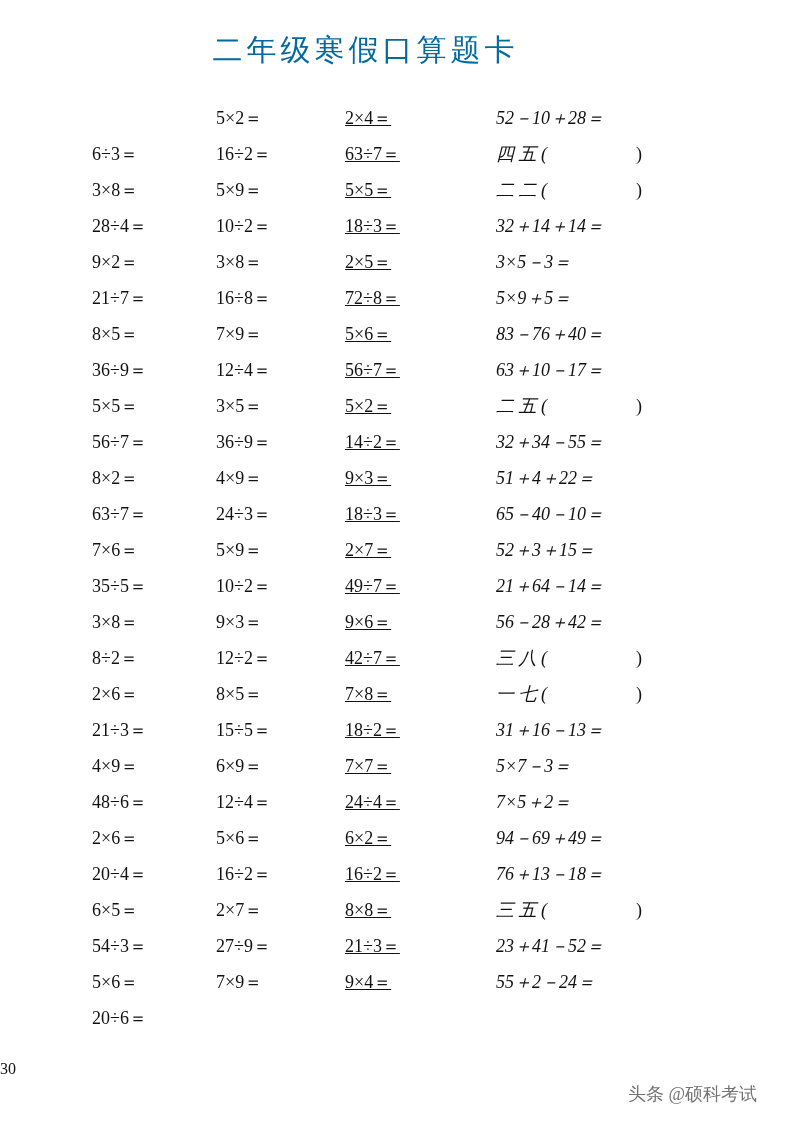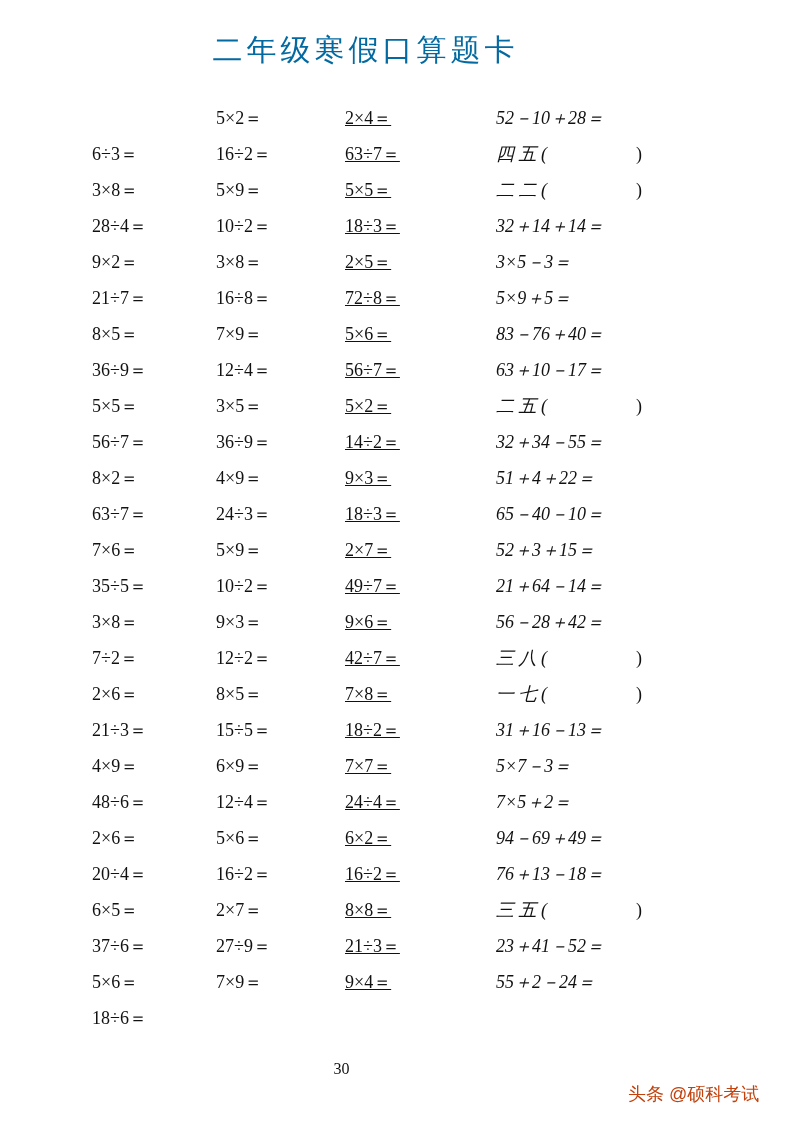--- a/index.html
+++ b/index.html
@@ -18,26 +18,26 @@
   .row { position: relative; height: 36px; }
   .cell {
     position: absolute; top: 0; font-size: 18px; line-height: 28px; white-space: pre;
   }
   .c0 { left: 16px; margin-top: 36px; }
   .c1 { left: 140px; }
   .c2 { left: 269px; text-decoration: underline; }
   .c3 { left: 420px; font-style: italic; }
   .paren { position: absolute; left: 560px; top: 0; font-size: 18px; line-height: 28px; }
   .page-num {
-    position: absolute; top: 1060px; left: 0; width: 683px; text-align: center;
+    position: absolute; top: 1060px; left: 0; width: 683px; text-align: left;
     font-size: 16px;
   }
   .watermark {
     position: absolute; top: 1082px; left: 628px; font-size: 18px;
-    font-family: Liberation Sans, sans-serif; color: #c2410c;
+    font-family: Liberation Serif, serif; color: #737373;
   }
 </style>
 </head>
 <body>
 
 <div class="title">二年级寒假口算题卡</div>
 
 <div class="grid" id="grid">
     <div class="row">
       <span class="cell c0">6÷3＝</span>
@@ -120,21 +120,21 @@
       <span class="cell c2">2×7＝</span>
       <span class="cell c3">52＋3＋15＝</span>
     </div>
     <div class="row">
       <span class="cell c0">3×8＝</span>
       <span class="cell c1">10÷2＝</span>
       <span class="cell c2">49÷7＝</span>
       <span class="cell c3">21＋64－14＝</span>
     </div>
     <div class="row">
-      <span class="cell c0">7÷2＝</span>
+      <span class="cell c0">8÷2＝</span>
       <span class="cell c1">9×3＝</span>
       <span class="cell c2">9×6＝</span>
       <span class="cell c3">56－28＋42＝</span>
     </div>
     <div class="row">
       <span class="cell c0">2×6＝</span>
       <span class="cell c1">12÷2＝</span>
       <span class="cell c2">42÷7＝</span>
       <span class="cell c3">三 八 (</span>
       <span class="paren">)</span>
@@ -170,34 +170,34 @@
       <span class="cell c2">6×2＝</span>
       <span class="cell c3">94－69＋49＝</span>
     </div>
     <div class="row">
       <span class="cell c0">6×5＝</span>
       <span class="cell c1">16÷2＝</span>
       <span class="cell c2">16÷2＝</span>
       <span class="cell c3">76＋13－18＝</span>
     </div>
     <div class="row">
-      <span class="cell c0">37÷6＝</span>
+      <span class="cell c0">54÷3＝</span>
       <span class="cell c1">2×7＝</span>
       <span class="cell c2">8×8＝</span>
       <span class="cell c3">三 五 (</span>
       <span class="paren">)</span>
     </div>
     <div class="row">
       <span class="cell c0">5×6＝</span>
       <span class="cell c1">27÷9＝</span>
       <span class="cell c2">21÷3＝</span>
       <span class="cell c3">23＋41－52＝</span>
     </div>
     <div class="row">
-      <span class="cell c0">18÷6＝</span>
+      <span class="cell c0">20÷6＝</span>
       <span class="cell c1">7×9＝</span>
       <span class="cell c2">9×4＝</span>
       <span class="cell c3">55＋2－24＝</span>
     </div>
   </div>
 
 <div class="page-num">30</div>
 <div class="watermark">头条 @硕科考试</div>
 
 </body></html>

